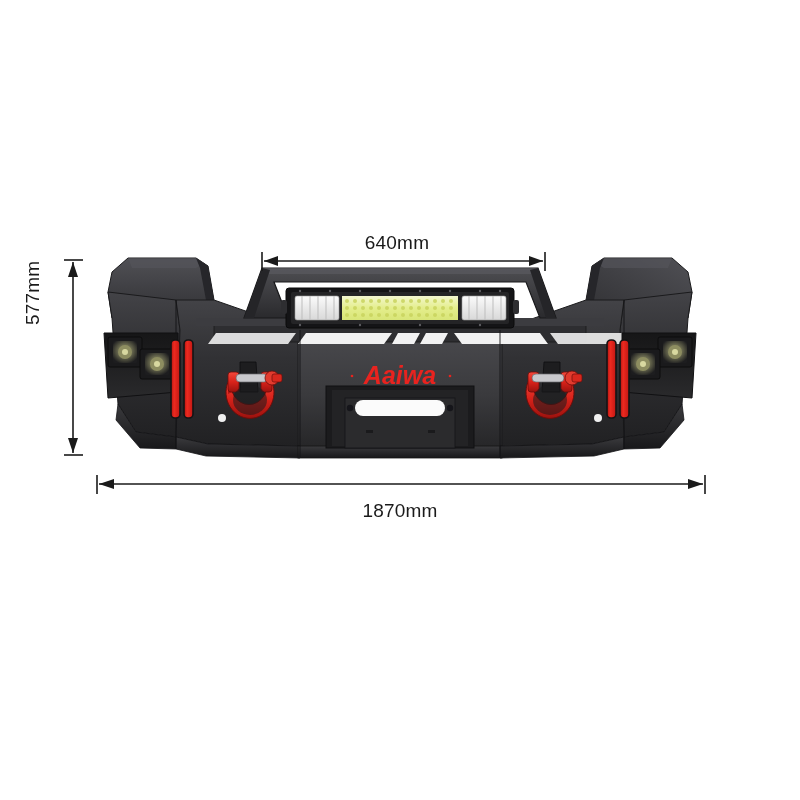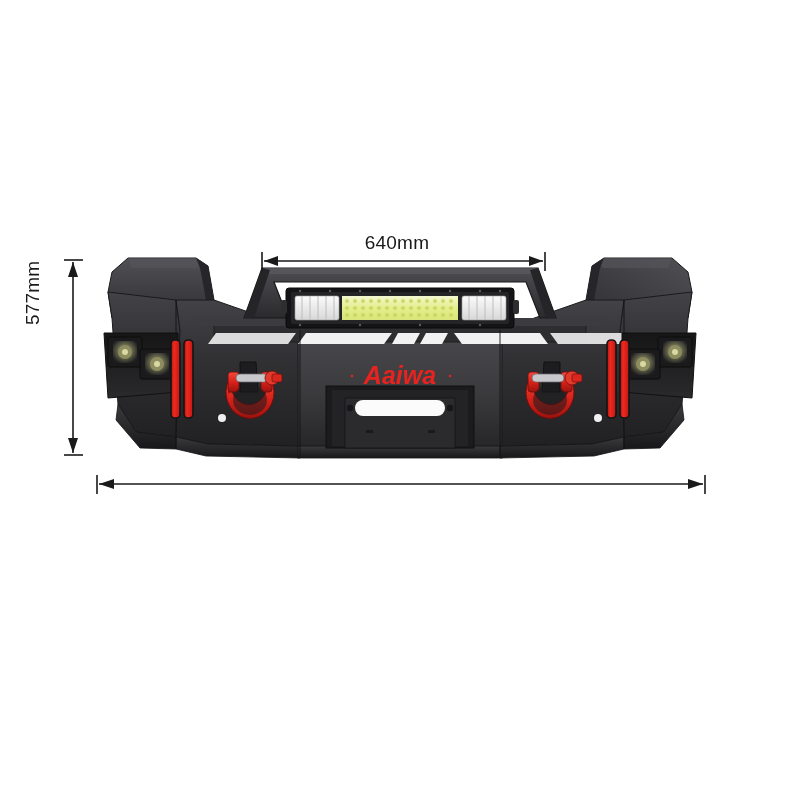--- a/index.html
+++ b/index.html
@@ -363,14 +363,15 @@
         <polygon points="99,484 114,479 114,489" fill="#1a1a1a" stroke="none"></polygon>
         <polygon points="703,484 688,479 688,489" fill="#1a1a1a" stroke="none"></polygon>
       </g>
     </g>
   </svg>
 
   <div class="dim-text" id="dim-width-label">640mm</div>
 
   <div class="dim-text" id="dim-height-label">577mm</div>
 
+  <div class="dim-text" id="dim-overall-label">1870mm</div>
 
 </div>
 
 </body></html>

